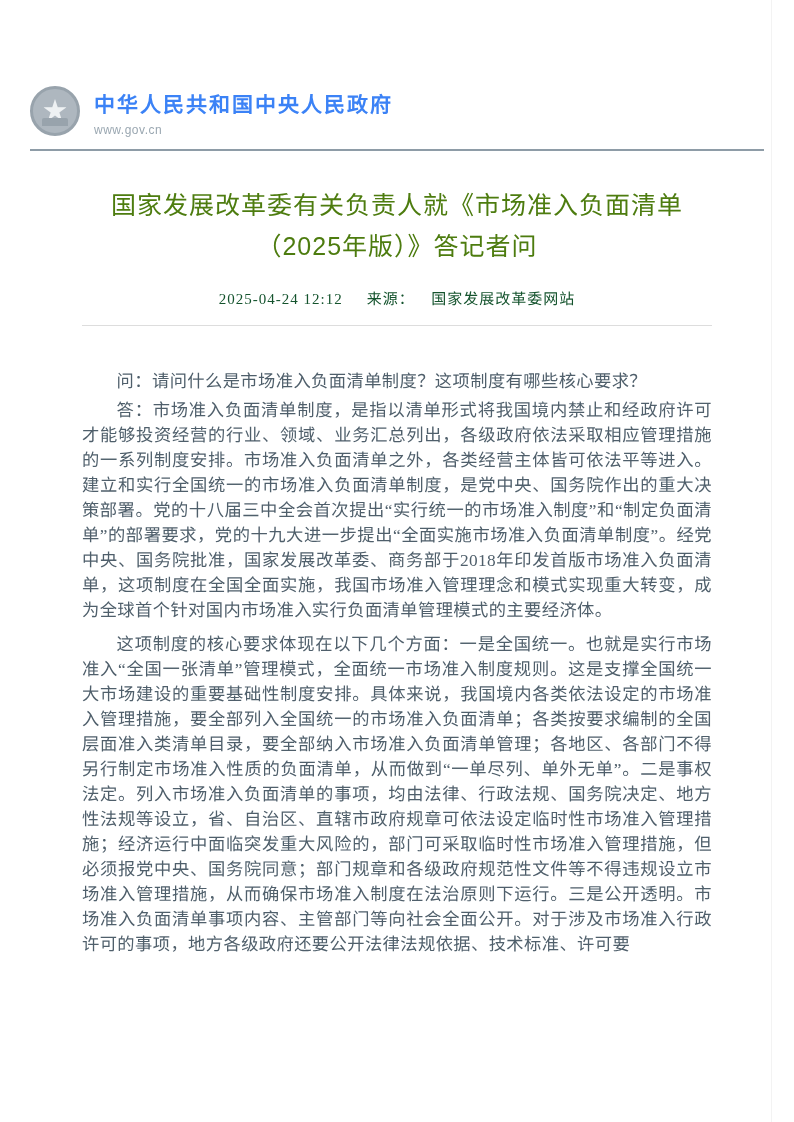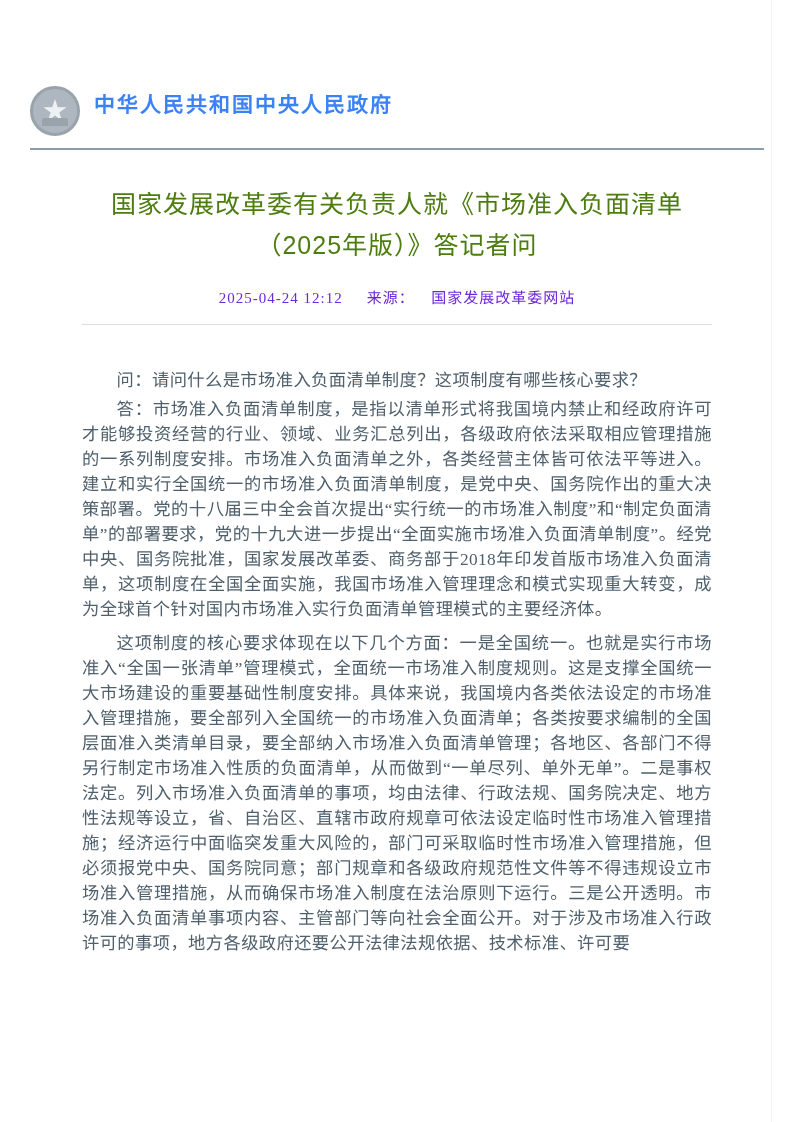--- a/index.html
+++ b/index.html
@@ -66,21 +66,21 @@
     font-weight: 500;
     font-size: 25px;
     line-height: 41px;
     color: #4d7c0f;
     letter-spacing: 1px;
   }
   .meta {
     margin-top: 20px;
     text-align: center;
     font-size: 15px;
-    color: #6d28d9;
+    color: #14532d;
     letter-spacing: 1px;
   }
   .meta .gap { display: inline-block; width: 1.6em; }
   .meta .gap-sm { display: inline-block; width: 1.1em; }
   .divider {
     margin-top: 17px;
     border-top: 1px solid #dddddd;
     height: 0;
   }
   .body { margin-top: 43px; }
@@ -107,20 +107,21 @@
 </style>
 </head>
 <body>
 
 <div class="page">
 
   <div class="header">
     <div class="emblem">★</div>
     <div class="site-text">
       <div class="site-name">中华人民共和国中央人民政府</div>
+      <div class="site-url">www.gov.cn</div>
     </div>
   </div>
 
   <div class="main">
     <h1 class="title">
       <span>国家发展改革委有关负责人就《市场准入负面清单</span><br>
       <span>（2025年版）》答记者问</span>
     </h1>
 
     <div class="meta">

